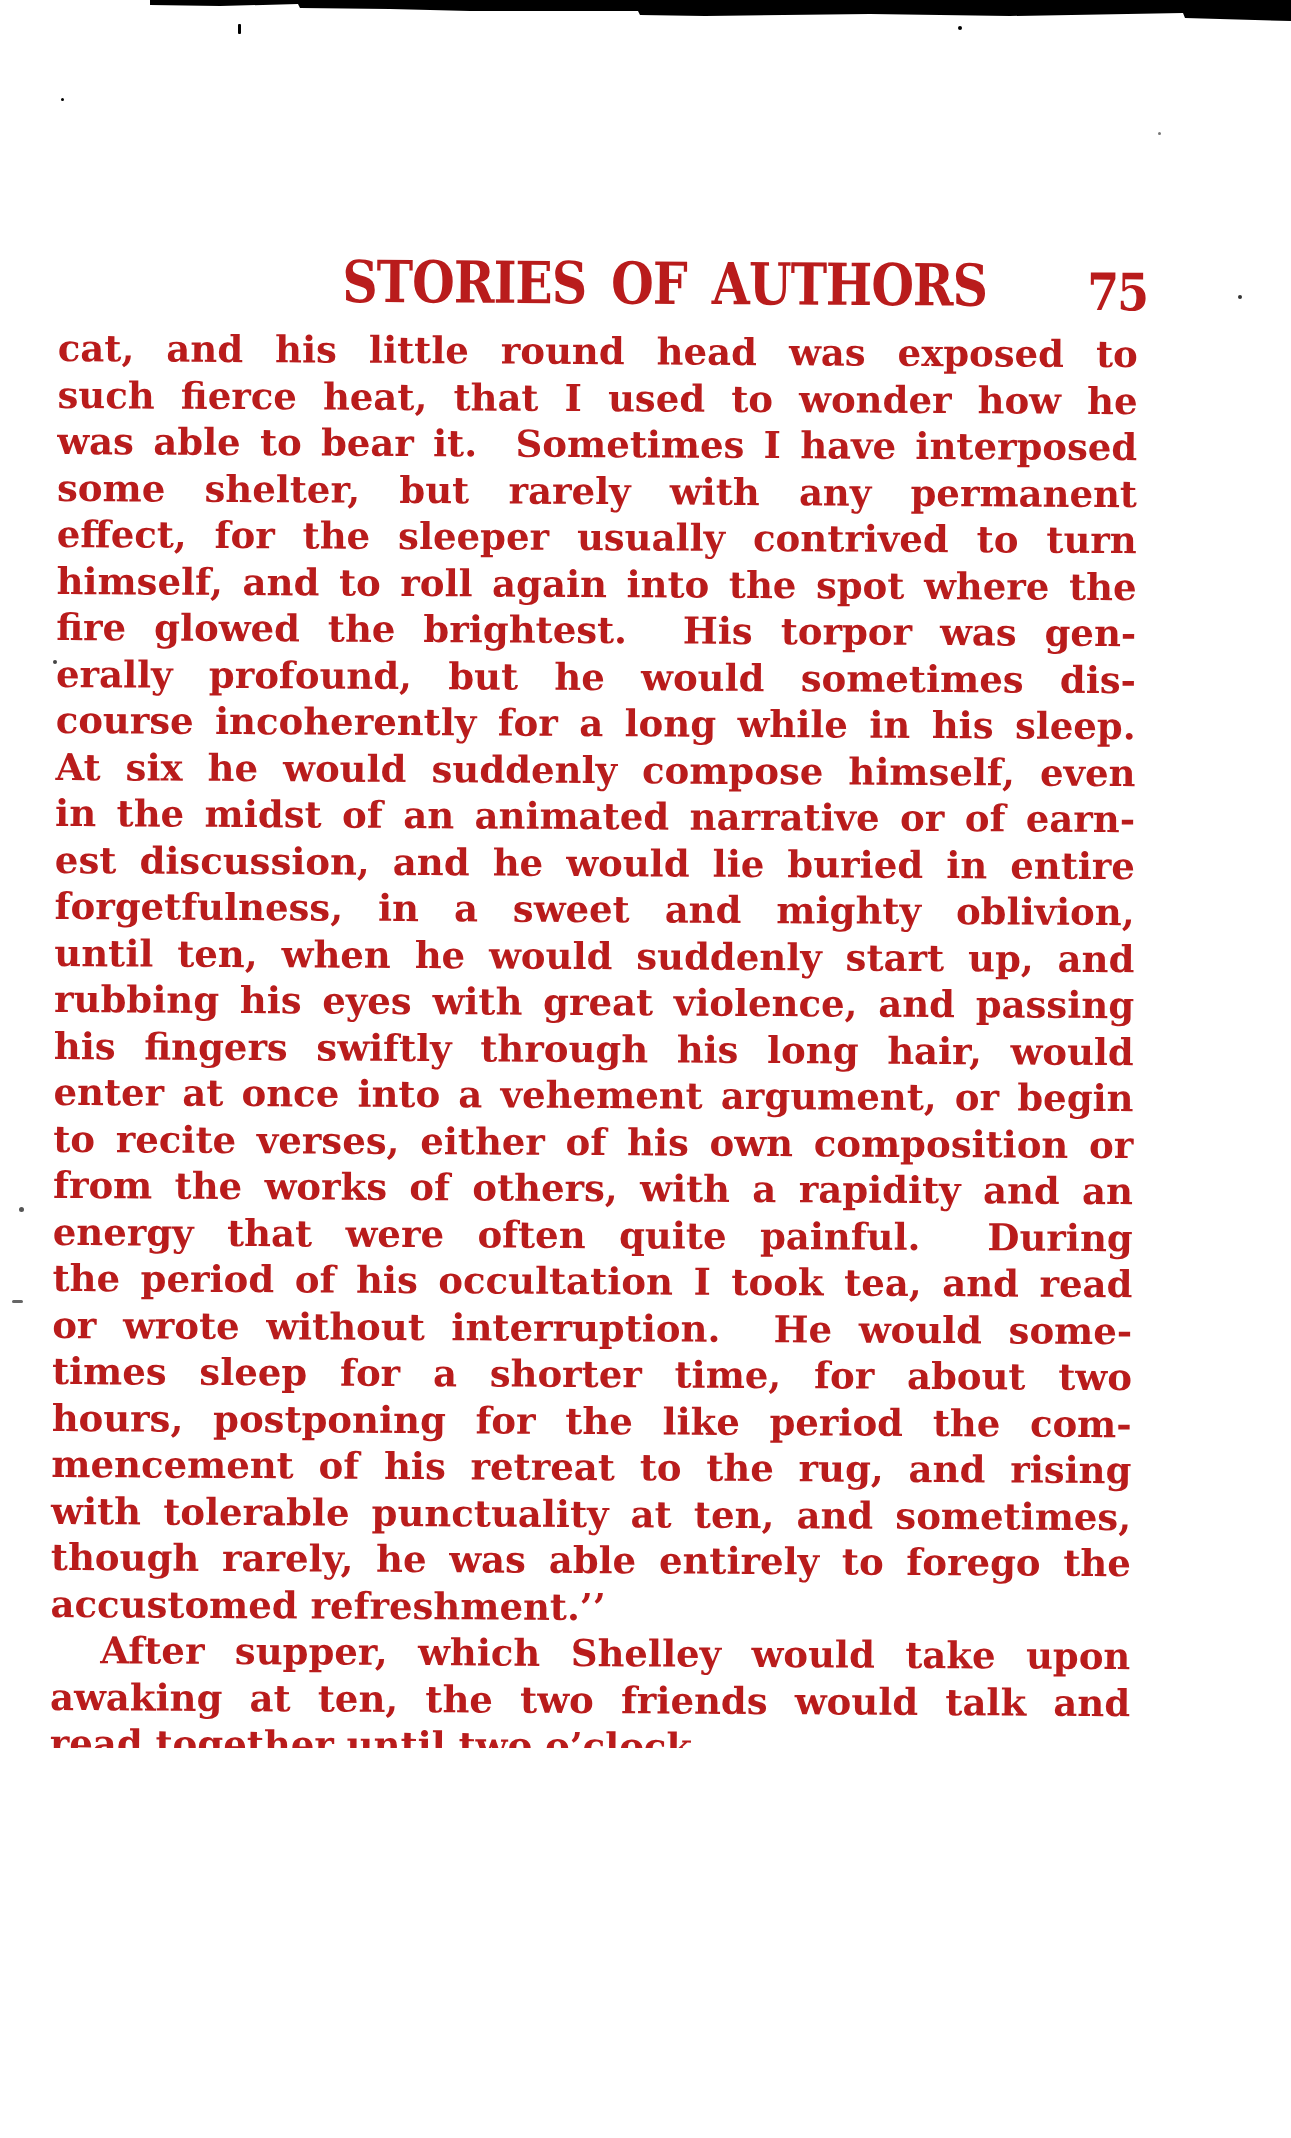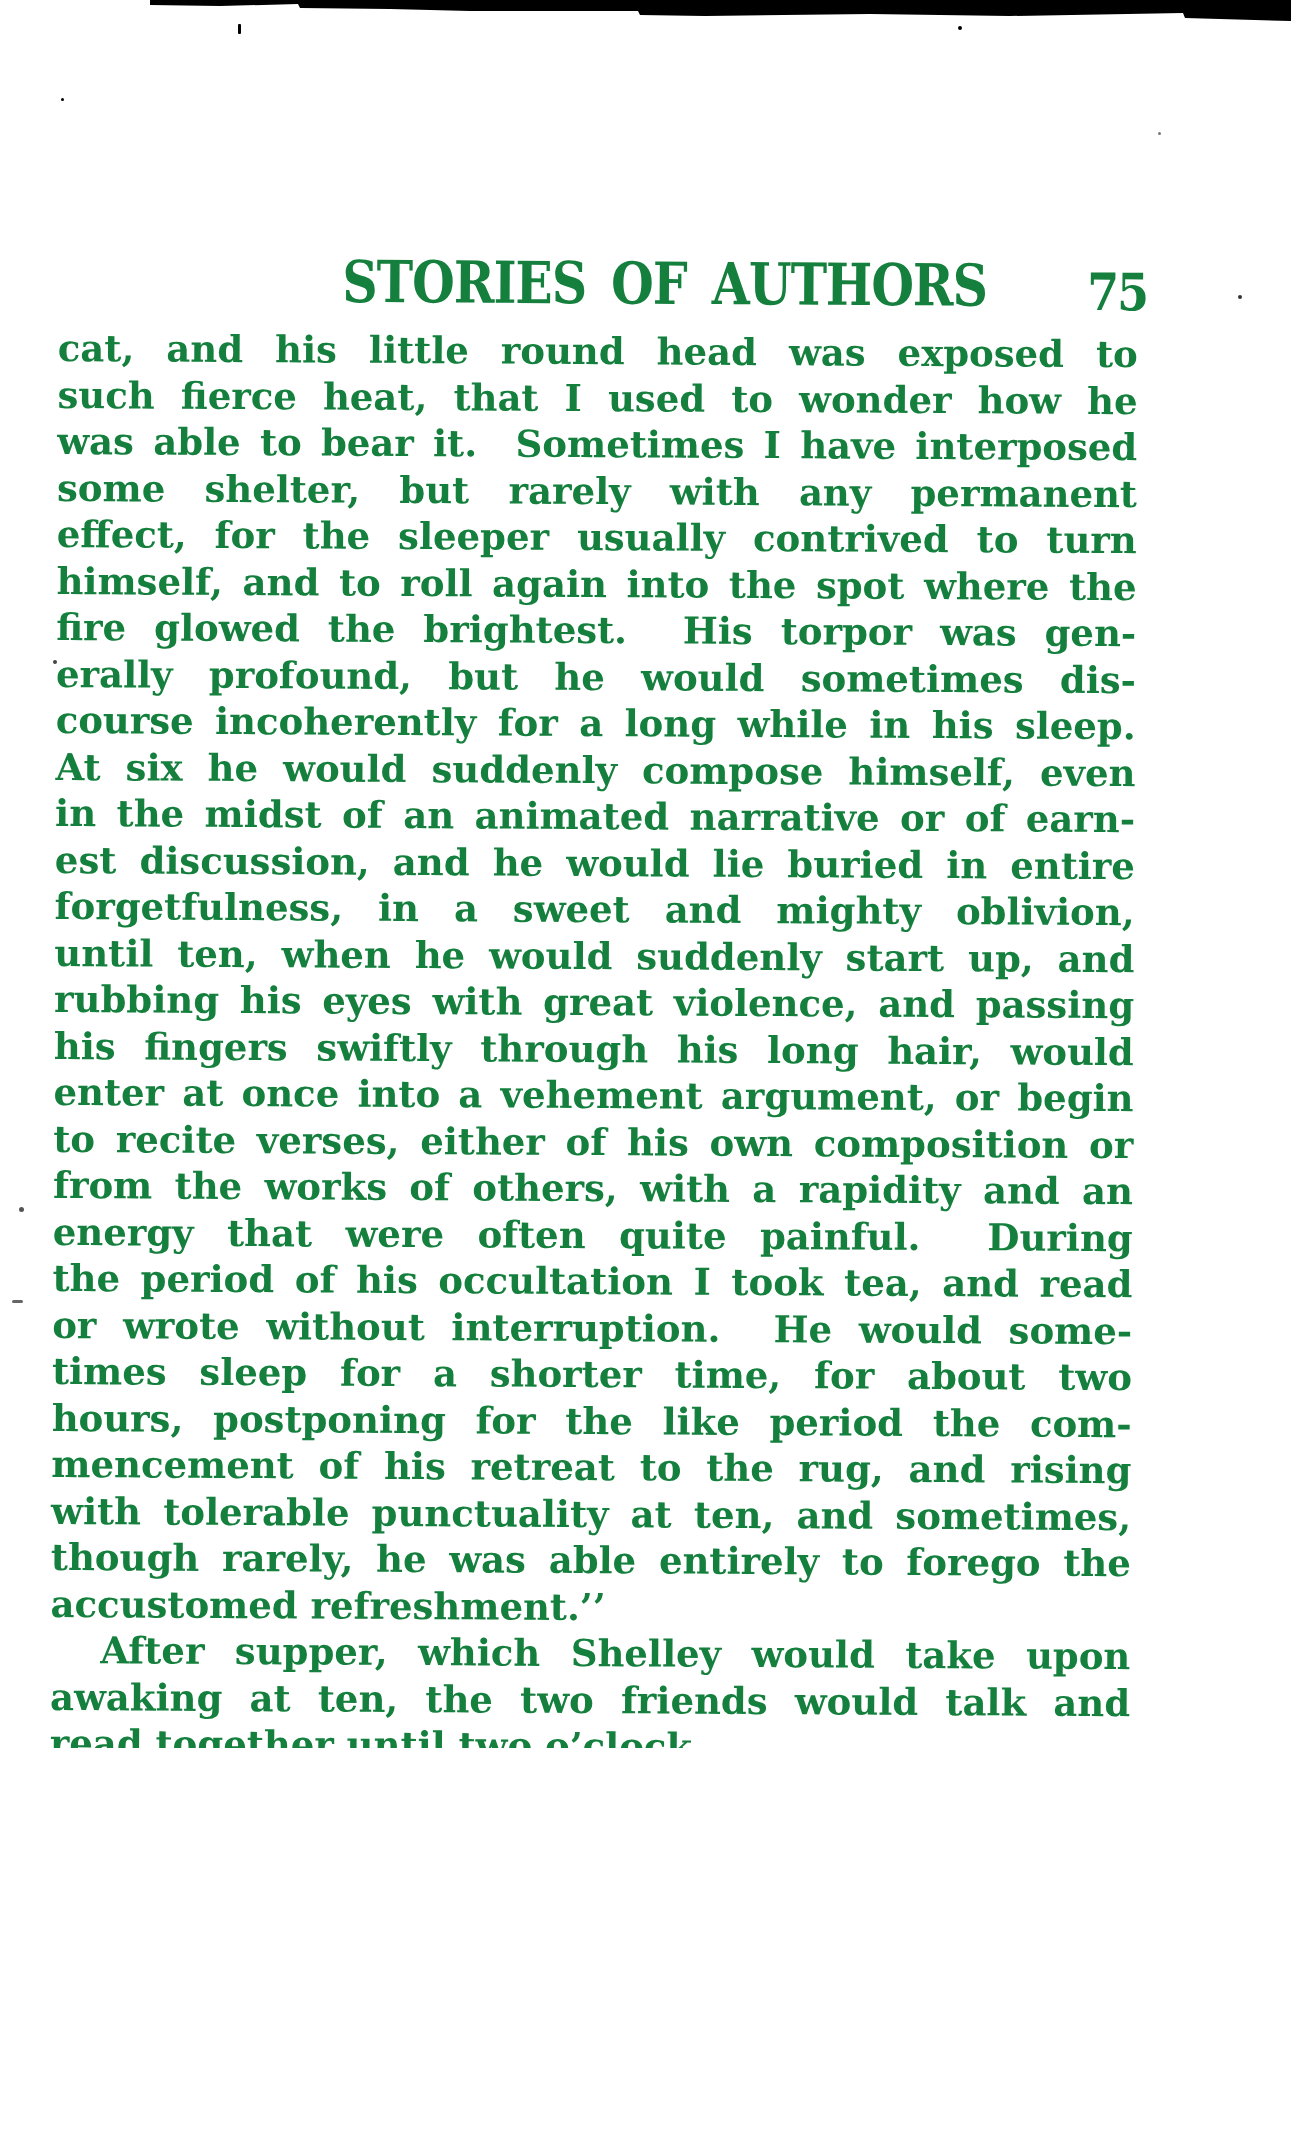--- a/index.html
+++ b/index.html
@@ -7,21 +7,21 @@
     padding: 0;
     background: #ffffff;
   }
   .page {
     position: relative;
     width: 1291px;
     height: 1748px;
     background: #ffffff;
     overflow: hidden;
     font-family: "DejaVu Serif", serif;
-    color: #15803d;
+    color: #b91c1c;
   }
   
   .scan-bar {
     position: absolute;
     left: 0;
     top: 0;
     width: 1291px;
     height: 24px;
     background: #000;
     clip-path: polygon(

